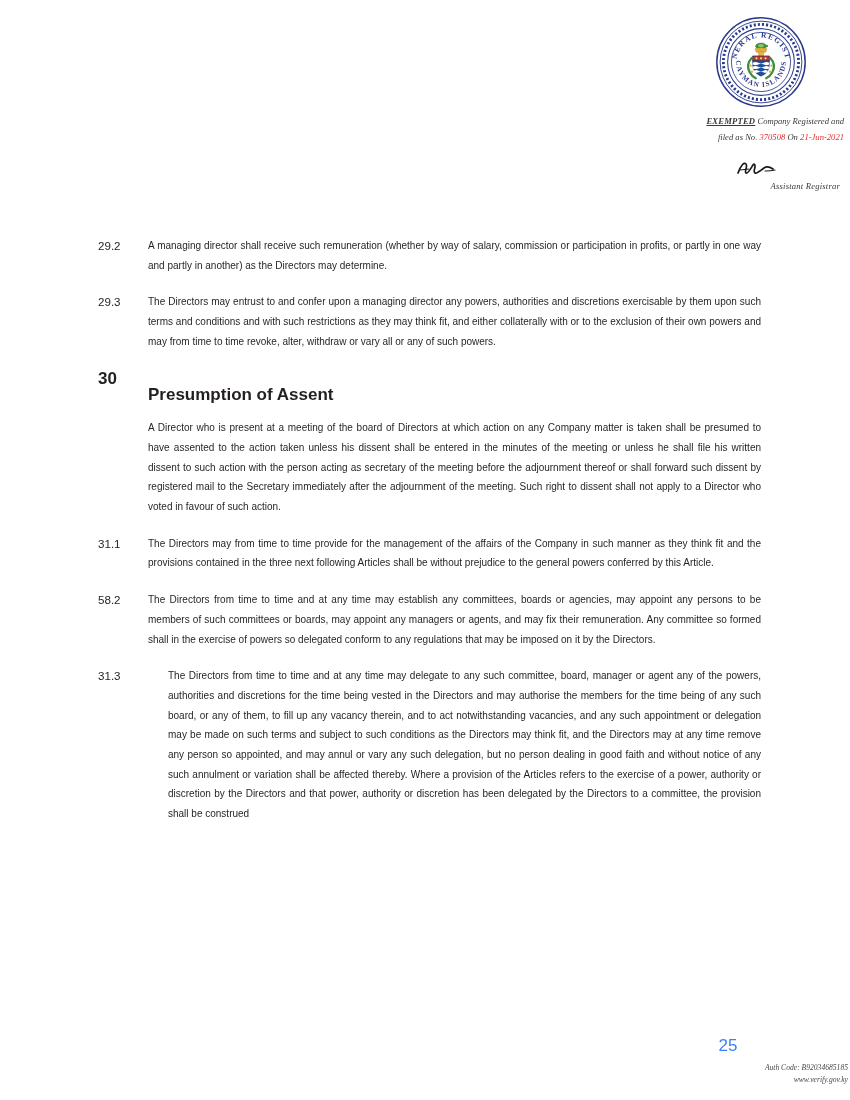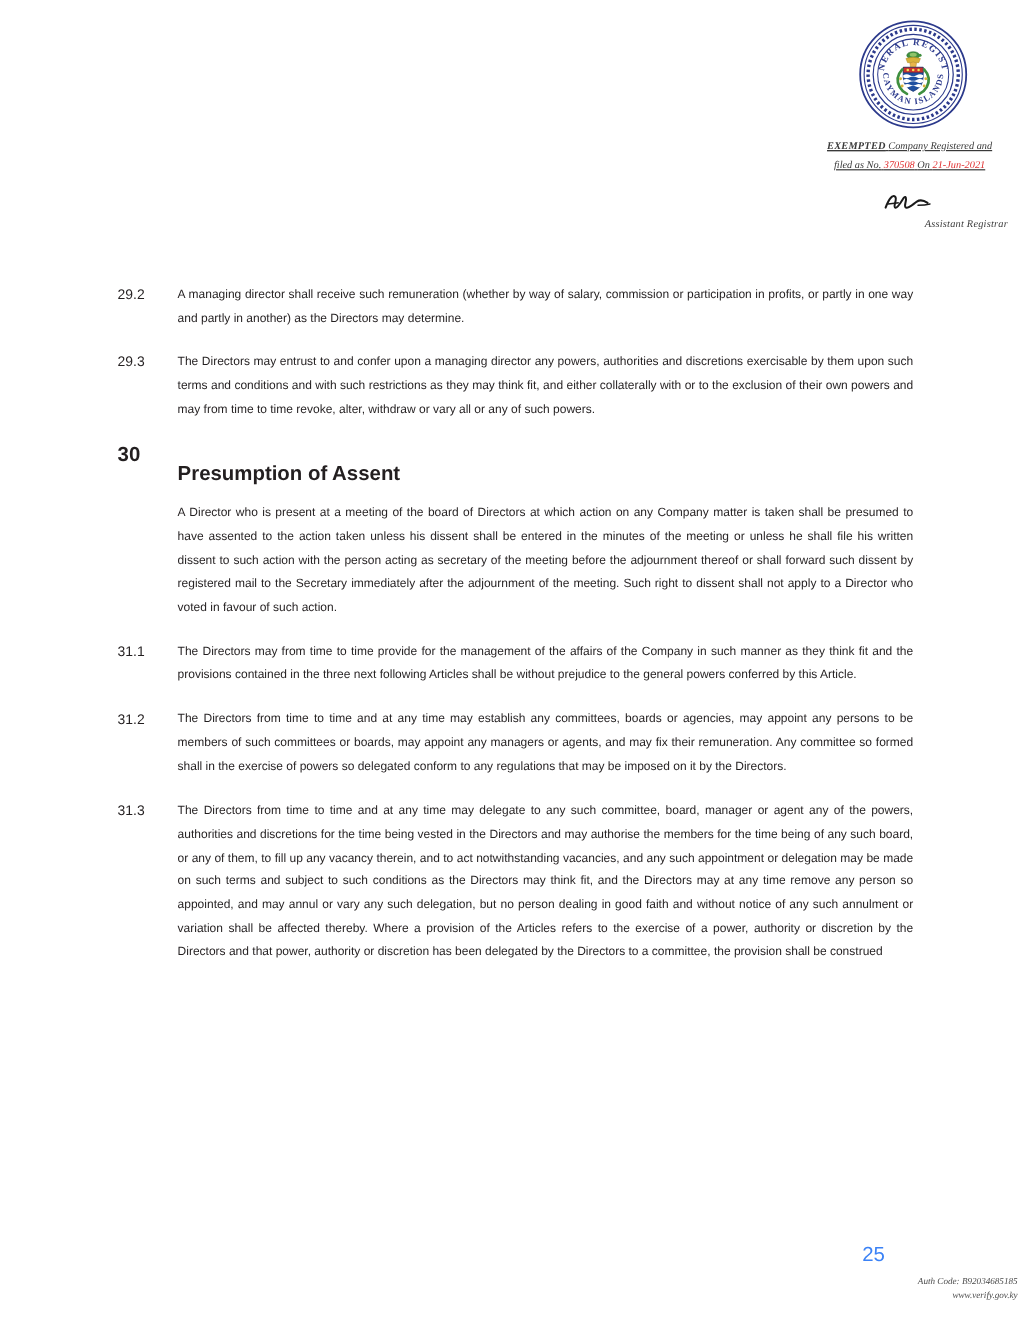--- a/index.html
+++ b/index.html
@@ -37,21 +37,21 @@
     position: relative;
   }
   .stamp-lines {
     margin-top: 4px;
     padding-right: 6px;
     font-family: "Liberation Serif", serif;
     font-size: 8.6px;
     font-style: italic;
     line-height: 1.85;
     color: #3a3a3a;
-    text-decoration: underline;
+    text-align: right;
   }
   .stamp-lines .exempted {
     font-weight: bold;
     font-style: italic;
     text-decoration: underline;
     letter-spacing: .2px;
   }
   .red { color: #e03030; }
   .sig-block {
     margin-top: 11px;
@@ -78,21 +78,21 @@
     position: absolute;
     left: 98px;
     top: 236px;
     width: 663px;
   }
   .clause {
     display: flex;
     align-items: flex-start;
     margin-bottom: 17px;
   }
-  .clause:last-child { margin-bottom: 0; }
+  .clause:last-child { margin-bottom: 0; gap: 20px; }
   .num {
     width: 50px;
     flex: 0 0 50px;
     font-size: 11.6px;
     line-height: 19.7px;
     color: #231f20;
   }
   .txt {
     flex: 1 1 auto;
     font-size: 10px;
@@ -243,21 +243,21 @@
     <div class="txt">A Director who is present at a meeting of the board of Directors at which action on any Company matter is taken shall be presumed to have assented to the action taken unless his dissent shall be entered in the minutes of the meeting or unless he shall file his written dissent to such action with the person acting as secretary of the meeting before the adjournment thereof or shall forward such dissent by registered mail to the Secretary immediately after the adjournment of the meeting.  Such right to dissent shall not apply to a Director who voted in favour of such action.</div>
   </div>
 
 
   <div class="clause">
     <div class="num">31.1</div>
     <div class="txt">The Directors may from time to time provide for the management of the affairs of the Company in such manner as they think fit and the provisions contained in the three next following Articles shall be without prejudice to the general powers conferred by this Article.</div>
   </div>
 
   <div class="clause">
-    <div class="num">31.2</div>
+    <div class="num">58.2</div>
     <div class="txt">The Directors from time to time and at any time may establish any committees, boards or agencies, may appoint any persons to be members of such committees or boards, may appoint any managers or agents, and may fix their remuneration.  Any committee so formed shall in the exercise of powers so delegated conform to any regulations that may be imposed on it by the Directors.</div>
   </div>
 
   <div class="clause">
     <div class="num">31.3</div>
     <div class="txt">The Directors from time to time and at any time may delegate to any such committee, board, manager or agent any of the powers, authorities and discretions for the time being vested in the Directors and may authorise the members for the time being of any such board, or any of them, to fill up any vacancy therein, and to act notwithstanding vacancies, and any such appointment or delegation may be made on such terms and subject to such conditions as the Directors may think fit, and the Directors may at any time remove any person so appointed, and may annul or vary any such delegation, but no person dealing in good faith and without notice of any such annulment or variation shall be affected thereby.  Where a provision of the Articles refers to the exercise of a power, authority or discretion by the Directors and that power, authority or discretion has been delegated by the Directors to a committee, the provision shall be construed</div>
   </div>
 
 </div>
 

